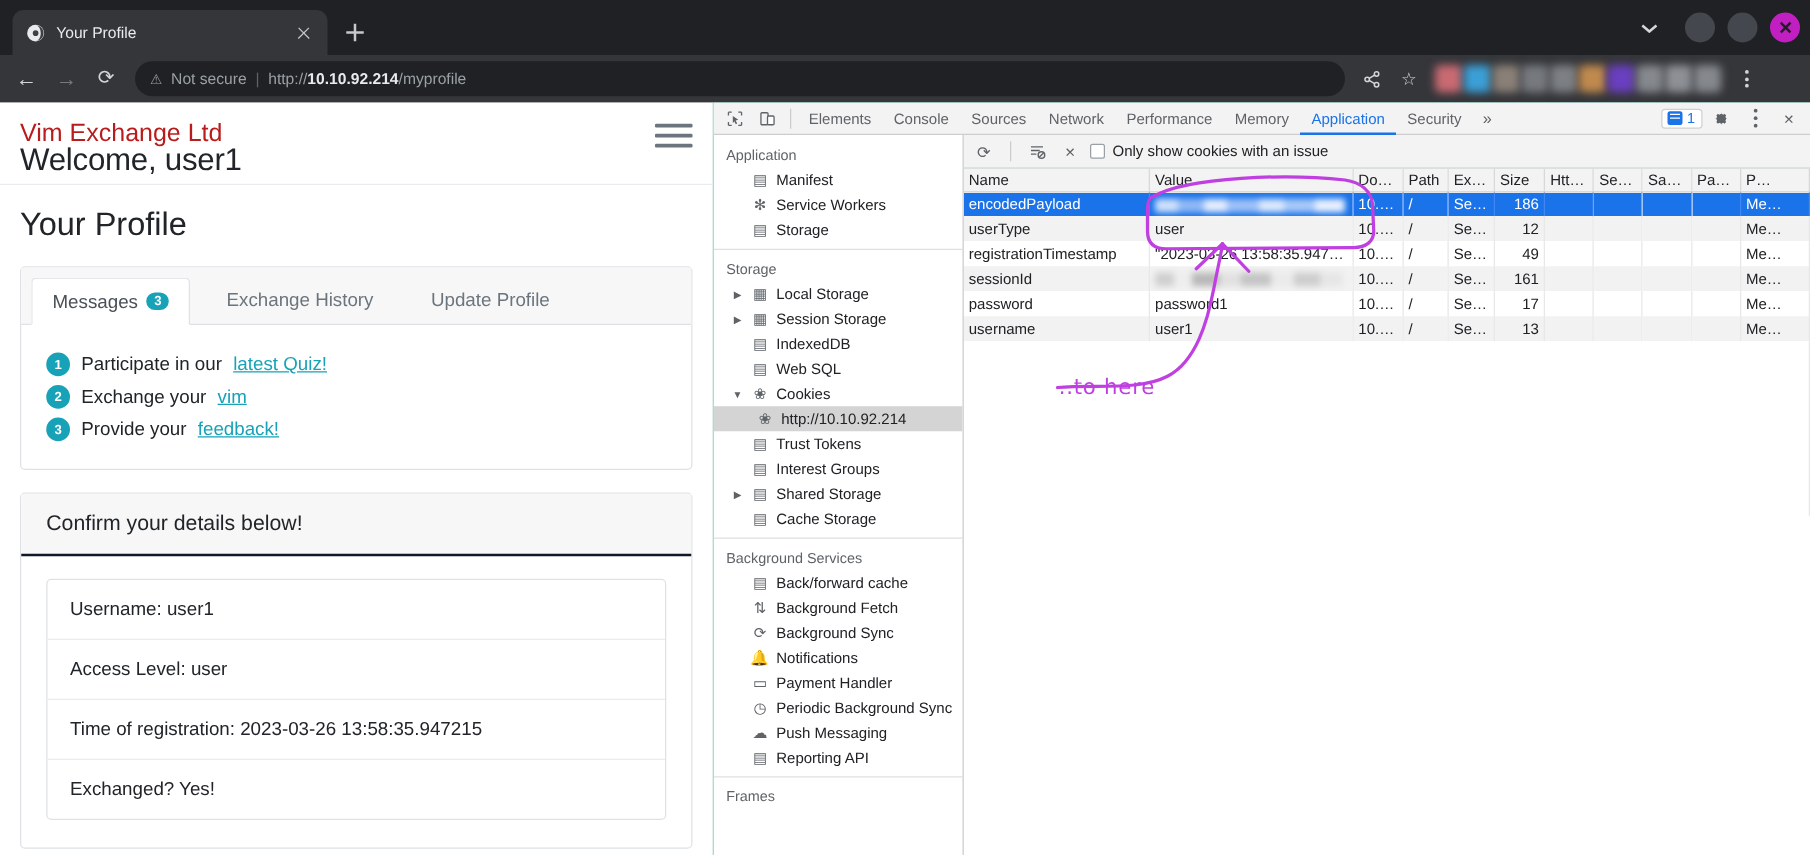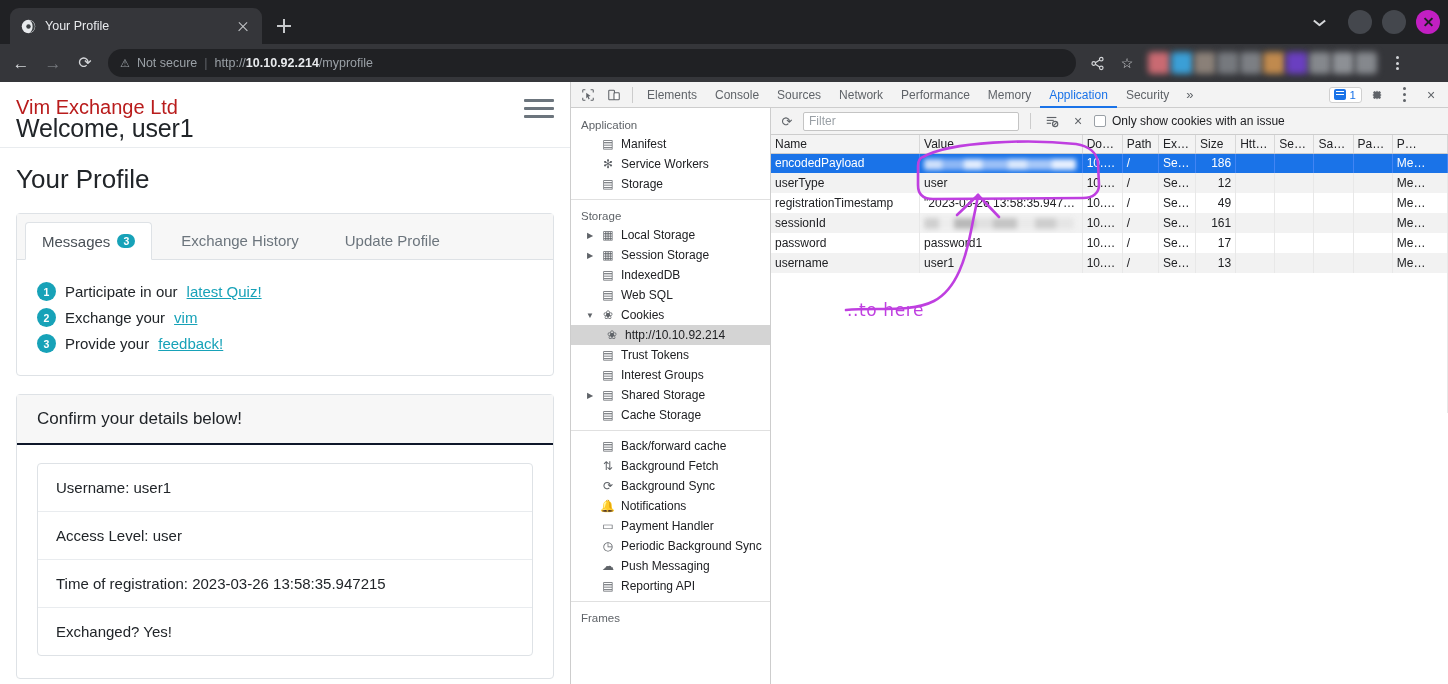--- a/index.html
+++ b/index.html
@@ -417,20 +417,21 @@
             <span>Shared Storage</span>
           </div>
           <div class="side-item">
             <span class="twisty"></span>
             <span class="sicon">▤</span>
             <span>Cache Storage</span>
           </div>
 
           <div class="side-sep"></div>
 
+          <div class="side-group">Background Services</div>
           <div class="side-item">
             <span class="twisty"></span>
             <span class="sicon">▤</span>
             <span>Back/forward cache</span>
           </div>
           <div class="side-item">
             <span class="twisty"></span>
             <span class="sicon">⇅</span>
             <span>Background Fetch</span>
           </div>
@@ -466,21 +467,20 @@
           </div>
 
           <div class="side-sep"></div>
           <div class="side-group">Frames</div>
         </div>
 
         <div class="dt-content">
 
           <div class="ck-toolbar">
             <span class="tb-ic">⟳</span>
-            <input class="filter-input" placeholder="Filter" style="">
             <span class="dt-div"></span>
             <span class="tb-ic">
               <svg width="14" height="14" viewBox="0 0 16 16" fill="none" stroke="#5f6368" stroke-width="1.3">
                 <line x1="2" y1="4" x2="13" y2="4"></line>
                   <line x1="2" y1="7.3" x2="10" y2="7.3"></line>
                   <line x1="2" y1="10.6" x2="7" y2="10.6"></line>
                 <circle cx="11.6" cy="11.4" r="3"></circle>
                   <line x1="9.7" y1="13.3" x2="13.5" y2="9.5"></line>
               </svg>
             </span>

